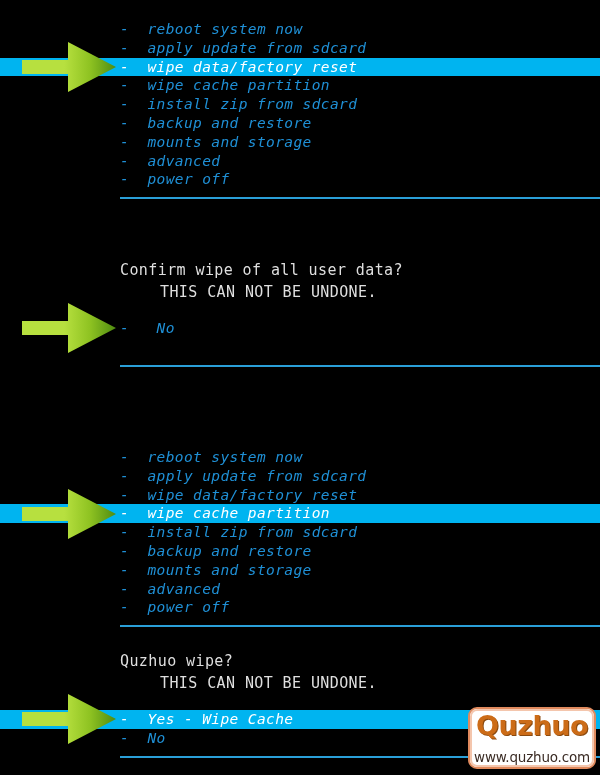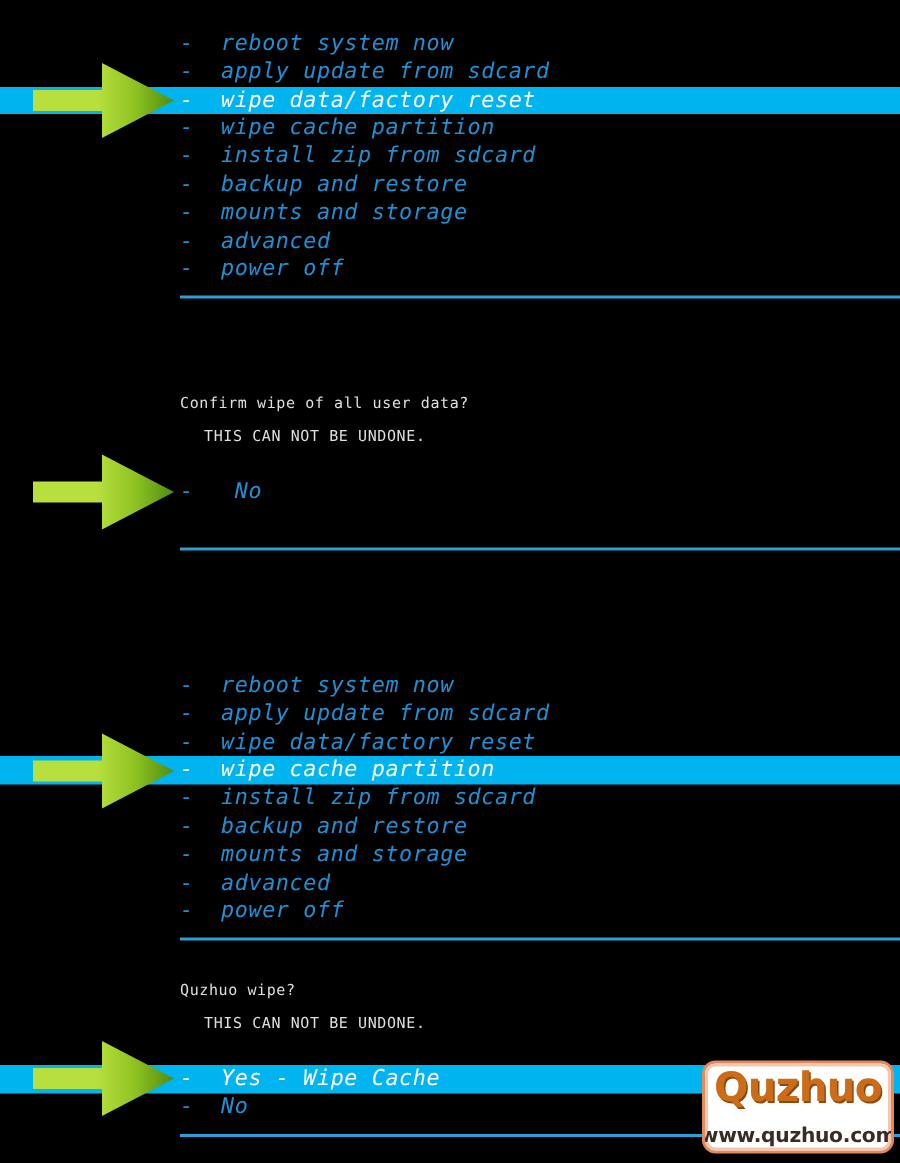--- a/index.html
+++ b/index.html
@@ -47,29 +47,30 @@
   .row.selected {
     background: #00b4f0;
     color: #ffffff;
     width: 600px;
   }
 
   .header-line {
     position: relative;
     height: 22px;
     line-height: 22px;
-    font-size: 10px;
+    font-size: 15px;
     letter-spacing: 0.4px;
     white-space: pre;
     color: #dfdfdf;
     padding-left: 120px;
     box-sizing: border-box;
   }
   .header-line.indented {
     padding-left: 136px;
+    margin-left: 24px;
   }
 
   .spacer-row {
     height: 16px;
   }
 
   .divider {
     position: absolute;
     left: 120px;
     width: 480px;
@@ -119,21 +120,21 @@
     font-family: "DejaVu Sans", "Liberation Sans", sans-serif;
     font-weight: bold;
     font-size: 27px;
     line-height: 28px;
     color: #cc6c18;
     letter-spacing: -0.5px;
     text-shadow: 1px 1px 0 #8a4a10;
   }
   .wm-url {
     font-family: "DejaVu Sans", "Liberation Sans", sans-serif;
-    font-weight: bold;
+    font-weight: normal;
     font-size: 13.5px;
     line-height: 16px;
     color: #3a2b24;
     letter-spacing: -0.2px;
   }
 </style>
 </head>
 <body>
 
 <div class="screen">

